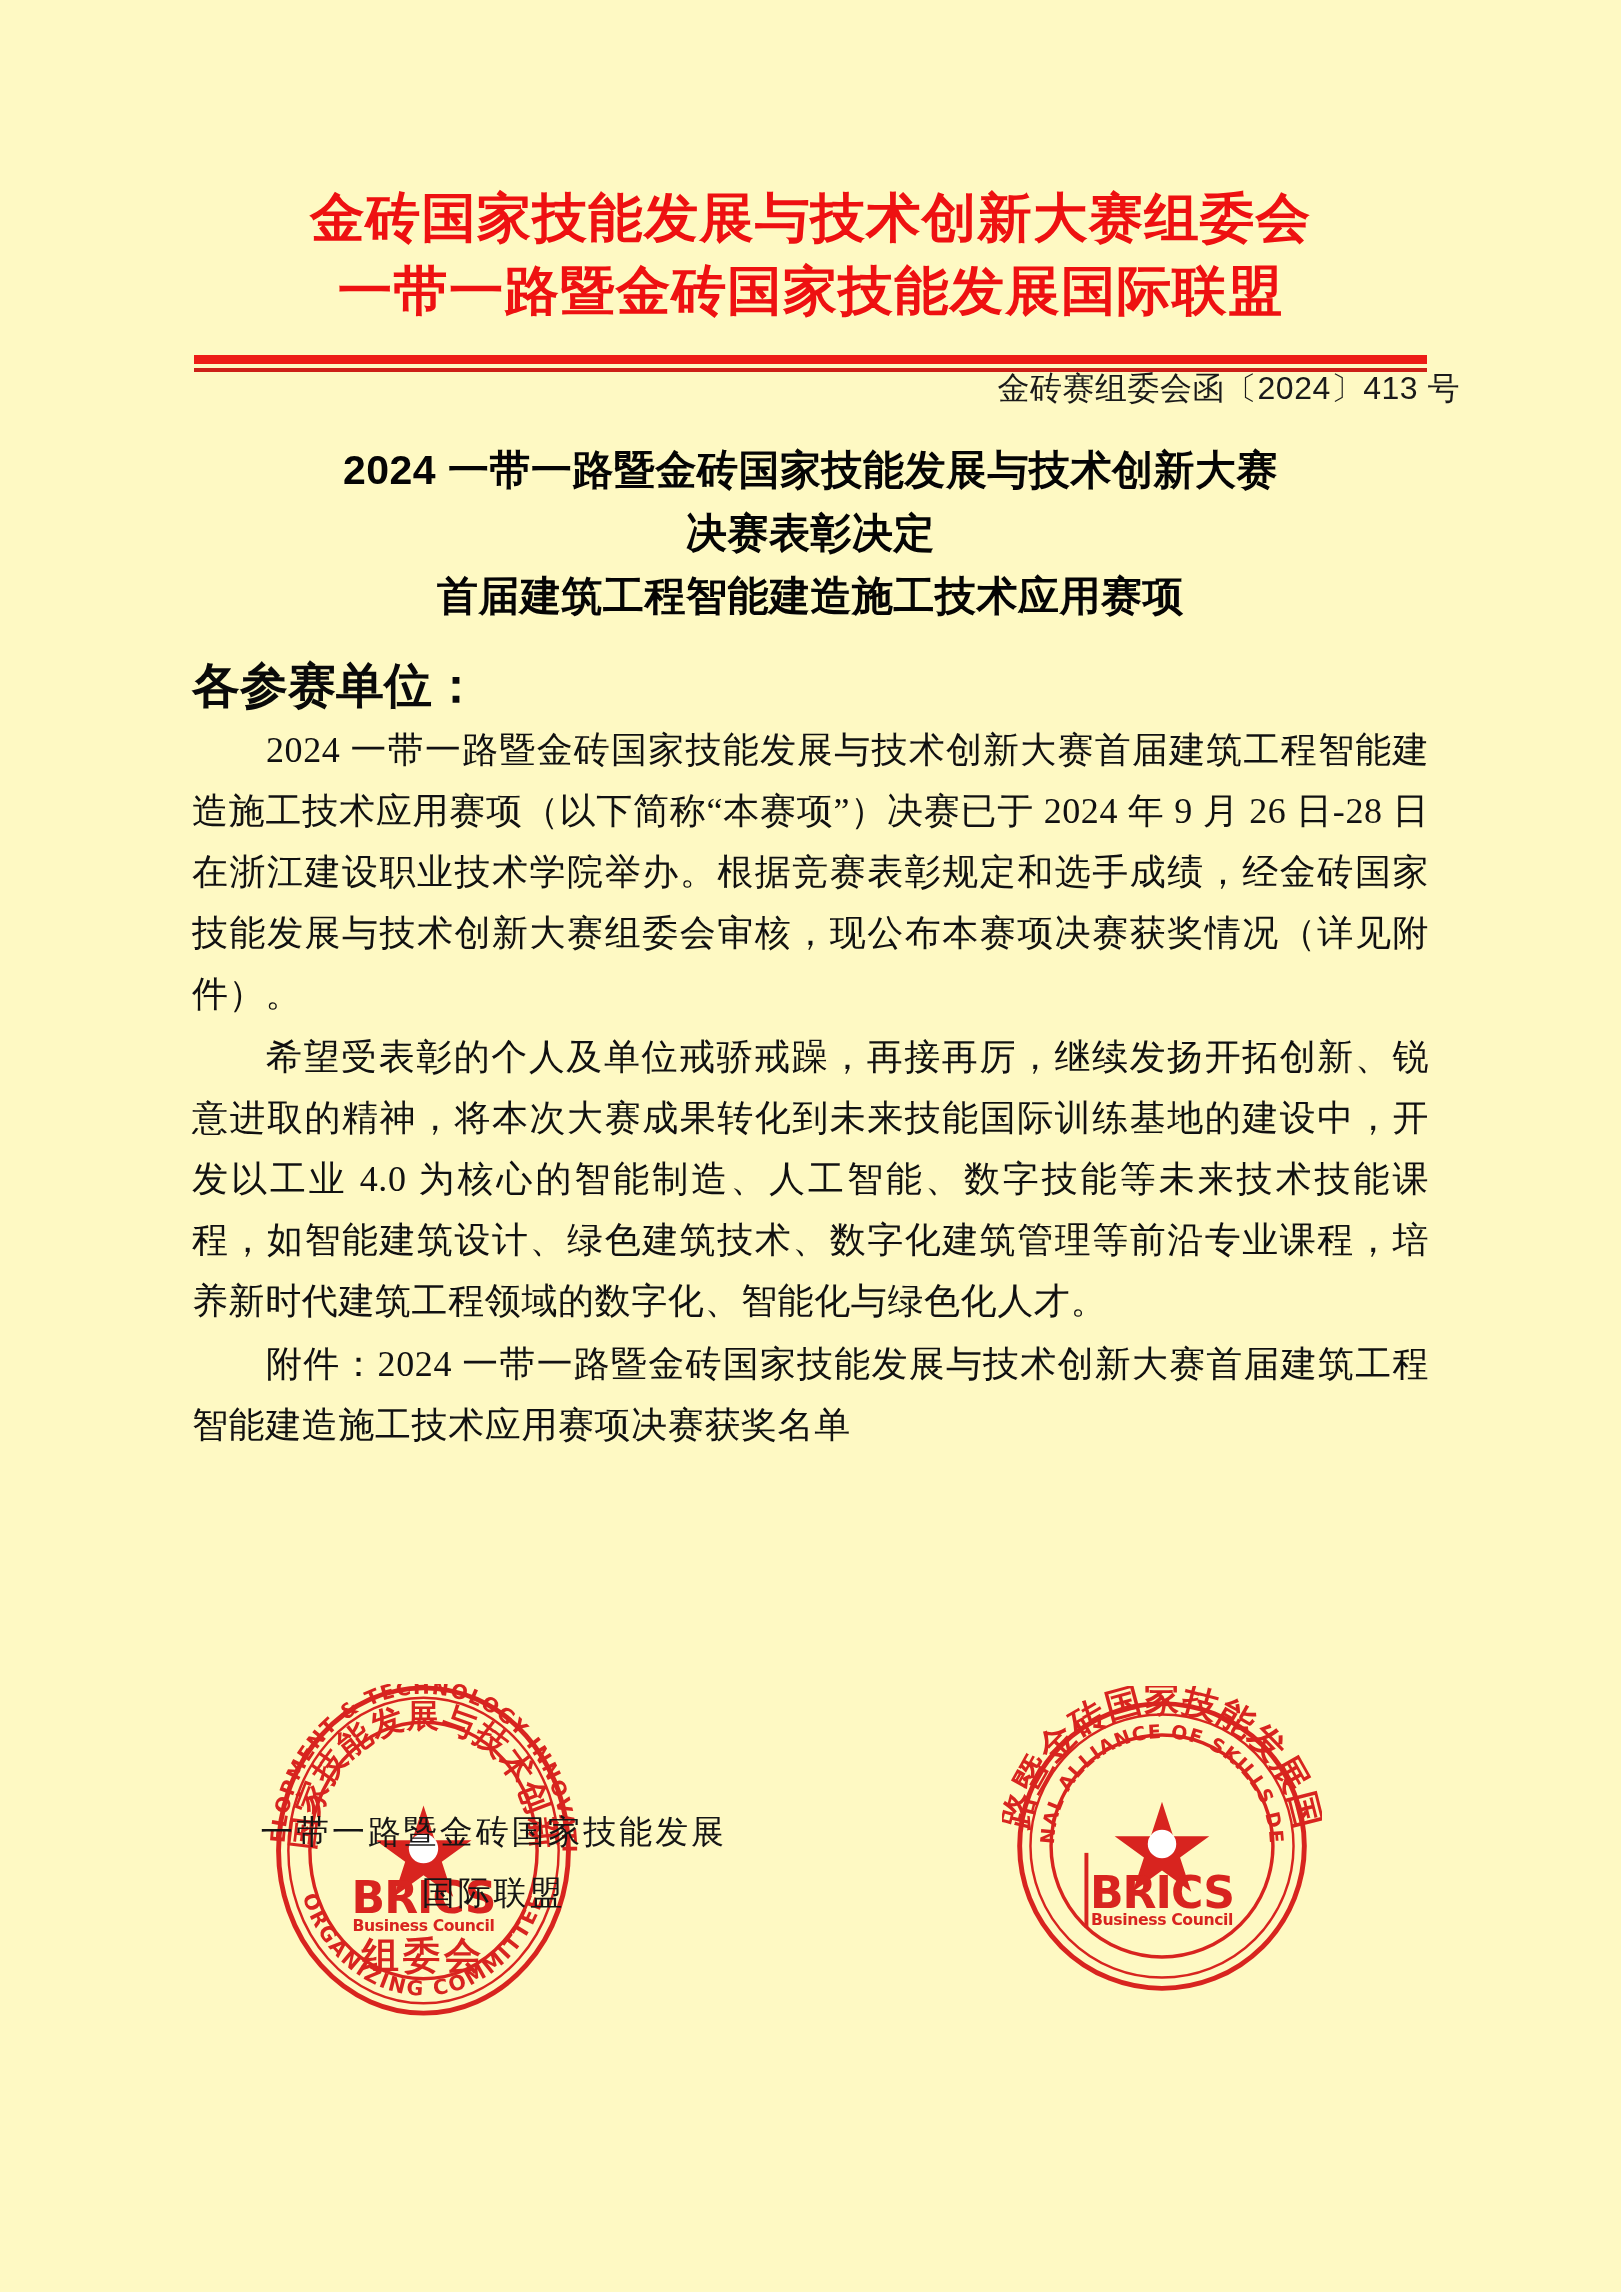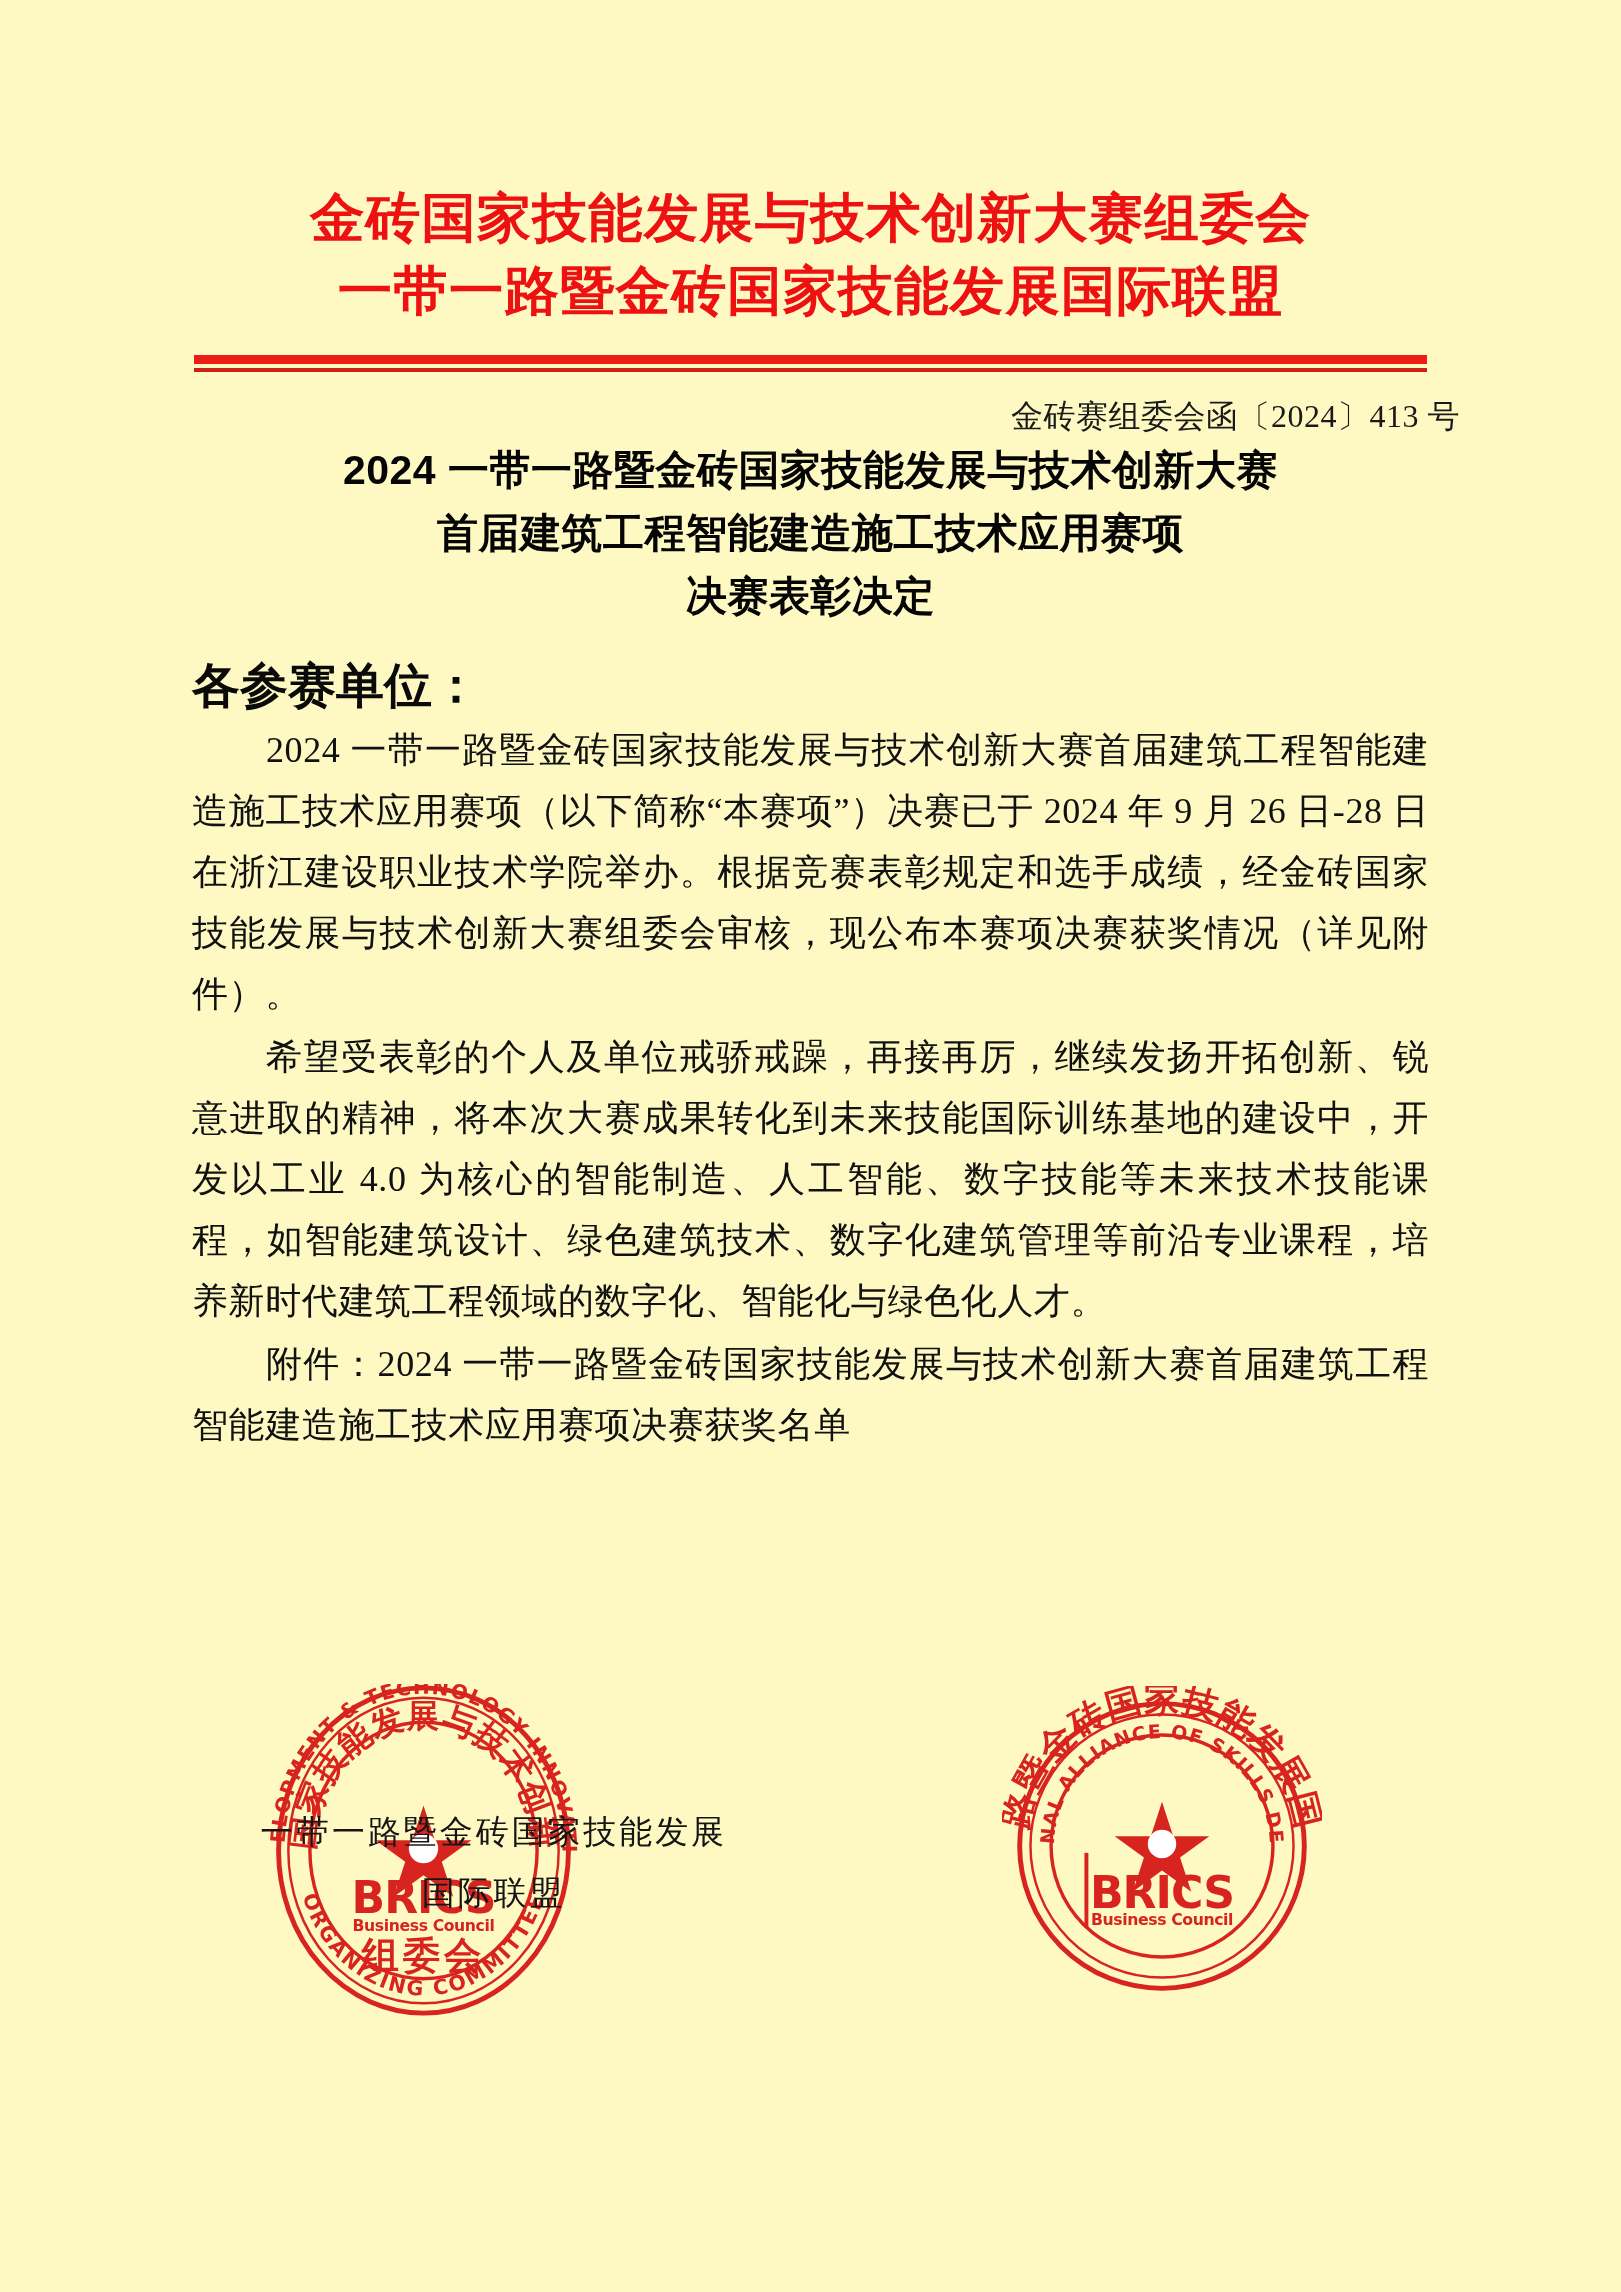--- a/index.html
+++ b/index.html
@@ -51,27 +51,27 @@
   .red-rule-thin {
     height: 3.9px;
     background: #CC2018;
     width: 100%;
   }
 
   
   .doc-number {
     position: absolute;
     left: 147px;
-    top: 392px;
+    top: 364px;
     width: 1313px;
     text-align: right;
     font-size: 32px;
     line-height: 49px;
     color: #1a1a1a;
-    font-family: Liberation Serif, serif;
+    font-family: Liberation Sans, sans-serif;
     letter-spacing: 0.5px;
   }
 
   
   .title-block {
     position: absolute;
     left: 147px;
     top: 439px;
     width: 1327px;
     text-align: center;
@@ -179,22 +179,22 @@
   <div class="red-rule-wrap">
     <div class="red-rule-thick"></div>
     <div class="red-rule-gap"></div>
     <div class="red-rule-thin"></div>
   </div>
 
   <div class="doc-number">金砖赛组委会函〔2024〕413 号</div>
 
   <div class="title-block">
     <div class="title-line">2024 一带一路暨金砖国家技能发展与技术创新大赛</div>
+    <div class="title-line">决赛表彰决定</div>
     <div class="title-line">首届建筑工程智能建造施工技术应用赛项</div>
-    <div class="title-line">决赛表彰决定</div>
   </div>
 
   <div class="body-block">
     <div class="salutation">各参赛单位：</div>
     <p class="para">2024 一带一路暨金砖国家技能发展与技术创新大赛首届建筑工程智能建造施工技术应用赛项（以下简称“本赛项”）决赛已于 2024 年 9 月 26 日-28 日在浙江建设职业技术学院举办。根据竞赛表彰规定和选手成绩，经金砖国家技能发展与技术创新大赛组委会审核，现公布本赛项决赛获奖情况（详见附件）。</p>
     <p class="para">希望受表彰的个人及单位戒骄戒躁，再接再厉，继续发扬开拓创新、锐意进取的精神，将本次大赛成果转化到未来技能国际训练基地的建设中，开发以工业 4.0 为核心的智能制造、人工智能、数字技能等未来技术技能课程，如智能建筑设计、绿色建筑技术、数字化建筑管理等前沿专业课程，培养新时代建筑工程领域的数字化、智能化与绿色化人才。</p>
     <p class="para">附件：2024 一带一路暨金砖国家技能发展与技术创新大赛首届建筑工程智能建造施工技术应用赛项决赛获奖名单</p>
   </div>
 
   <div class="sig-area">

